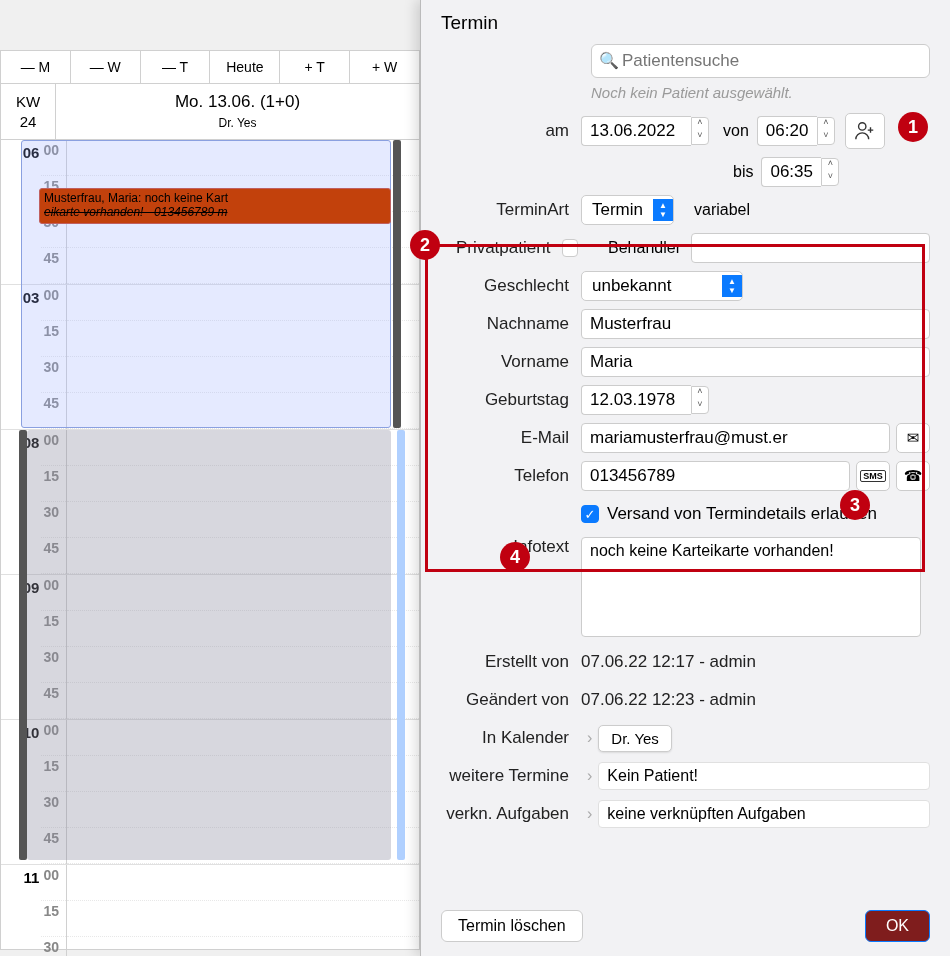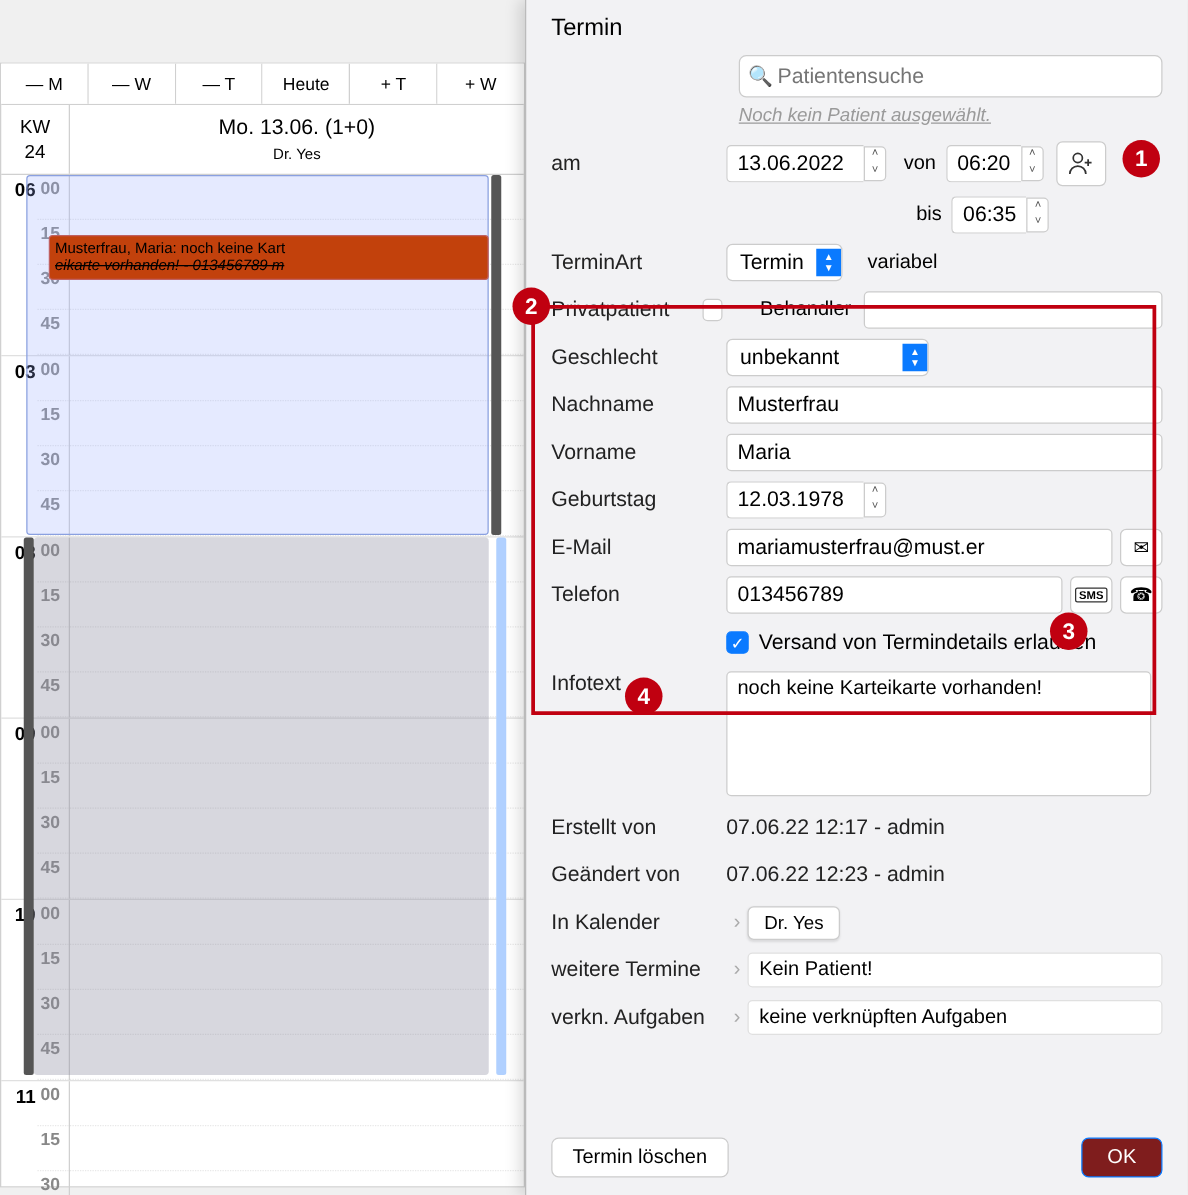--- a/index.html
+++ b/index.html
@@ -9,42 +9,42 @@
 .calendar-container { position: absolute; left: 0; top: 50px; width: 420px; background: #fff; border: 1px solid #d0d0d0; height: 900px; }
 .cal-toolbar { display: flex; gap: 0; border-bottom: 1px solid #d0d0d0; background: #fff; }
 .cal-btn { flex: 1; text-align: center; padding: 8px 0; font-size: 14px; border-right: 1px solid #d0d0d0; cursor: pointer; background: #fff; }
 .cal-btn:last-child { border-right: none; }
 .cal-header { display: flex; border-bottom: 1px solid #d0d0d0; }
 .cal-kw { width: 55px; text-align: center; padding: 8px 0; font-size: 15px; border-right: 1px solid #d0d0d0; line-height: 1.3; }
 .cal-day { flex: 1; text-align: center; padding: 8px 0; font-size: 17px; }
 .cal-day-sub { font-size: 12px; margin-top: 4px; }
 .cal-grid { position: relative; }
 .cal-hour { display: flex; border-bottom: 1px solid #e0e0e0; }
-.cal-hour-label { width: 55px; font-size: 15px; font-weight: 600; border-right: 1px solid #d0d0d0; display: flex; }
+.cal-hour-label { width: 55px; font-size: 15px; font-weight: 600; border-right: 1px solid #d0d0d0; display: flex; margin-left: 11px; }
 .cal-hour-num { width: 30px; text-align: right; padding: 4px 2px 0 0; }
 .cal-minute-col { width: 25px; }
 .cal-minute { height: 36px; font-size: 14px; color: #888; padding: 2px 0 0 2px; border-bottom: 1px dotted #e8e8e8; }
 .cal-slot-col { flex: 1; position: relative; }
 .cal-slot { height: 36px; border-bottom: 1px dotted #e8e8e8; }
 .cal-block-blue { position: absolute; left: 20px; right: 28px; background: rgba(150,170,255,0.25); border: 1px solid #8aa0e0; border-radius: 3px; }
 .cal-block-dark { position: absolute; left: 14px; right: 22px; background: rgba(120,120,140,0.5); border-radius: 3px; }
 .cal-block-dark-side { position: absolute; width: 8px; background: #555; border-radius: 2px; }
 .cal-block-right { position: absolute; right: 14px; width: 8px; background: #b0d0ff; border-radius: 2px; }
 .cal-appt { position: absolute; left: 38px; right: 28px; background: #c2410c; border: 1px solid #c06060; border-radius: 3px; font-size: 12px; padding: 2px 4px; overflow: hidden; line-height: 1.2; }
 
 
 .dialog { position: absolute; left: 420px; top: 0; width: 530px; height: 956px; background: #f2f2f4; border-left: 1px solid #bbb; box-shadow: -4px 0 12px rgba(0,0,0,0.15); display: flex; flex-direction: column; }
 .dialog-title { font-size: 19px; padding: 12px 20px 10px 20px; }
 .dialog-body { flex: 1; padding: 0 20px; overflow: hidden; }
 .search-wrap { position: relative; margin-left: 150px; margin-bottom: 6px; }
 .search-input { width: 100%; padding: 6px 10px 6px 30px; border: 1px solid #ccc; border-radius: 6px; font-size: 17px; background: #fff; }
 .search-icon { position: absolute; left: 8px; top: 7px; color: #888; font-size: 16px; }
-.hint { margin-left: 150px; color: #9a9a9a; font-style: italic; font-size: 15px; margin-bottom: 12px; text-decoration: underline; }
+.hint { margin-left: 150px; color: #9a9a9a; font-style: italic; font-size: 15px; margin-bottom: 12px; }
 .row { display: flex; align-items: center; margin-bottom: 8px; min-height: 30px; }
-.label { width: 140px; padding-right: 12px; font-size: 17px; color: #222; }
+.label { width: 140px; text-align: right; padding-right: 12px; font-size: 17px; color: #222; }
 .input-txt { padding: 4px 8px; border: 1px solid #ccc; border-radius: 4px; font-size: 17px; background: #fff; }
 .stepper { display: inline-flex; align-items: center; }
 .stepper input { border-radius: 4px 0 0 4px; border-right: none; }
 .stepper-btns { display: flex; flex-direction: column; border: 1px solid #ccc; border-radius: 0 4px 4px 0; background: #fff; }
 .step-btn { width: 16px; height: 13px; font-size: 9px; line-height: 1; text-align: center; cursor: pointer; color: #555; }
 .select-mac { display: inline-flex; align-items: center; border: 1px solid #ccc; border-radius: 5px; background: #fff; overflow: hidden; }
 .select-mac span { padding: 4px 10px; font-size: 17px; }
 .select-arrows { background: #0a7aff; color: #fff; width: 20px; display: flex; flex-direction: column; align-items: center; justify-content: center; font-size: 8px; padding: 2px 0; }
 .icon-btn { width: 34px; height: 30px; border: 1px solid #ccc; border-radius: 5px; background: #fff; display: inline-flex; align-items: center; justify-content: center; cursor: pointer; font-size: 15px; }
 .checkbox { width: 18px; height: 18px; border: 1px solid #ccc; border-radius: 4px; background: #fff; display: inline-flex; align-items: center; justify-content: center; }

